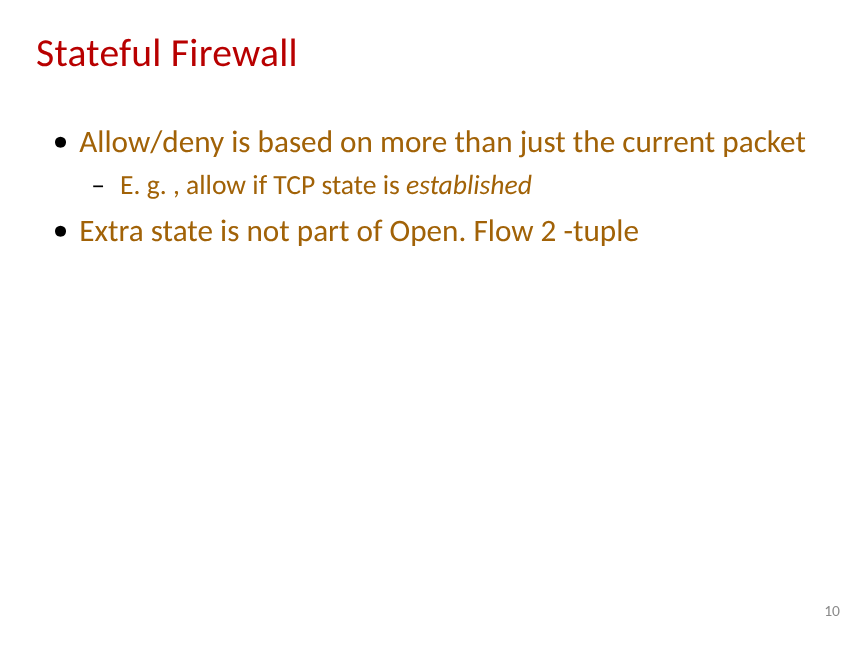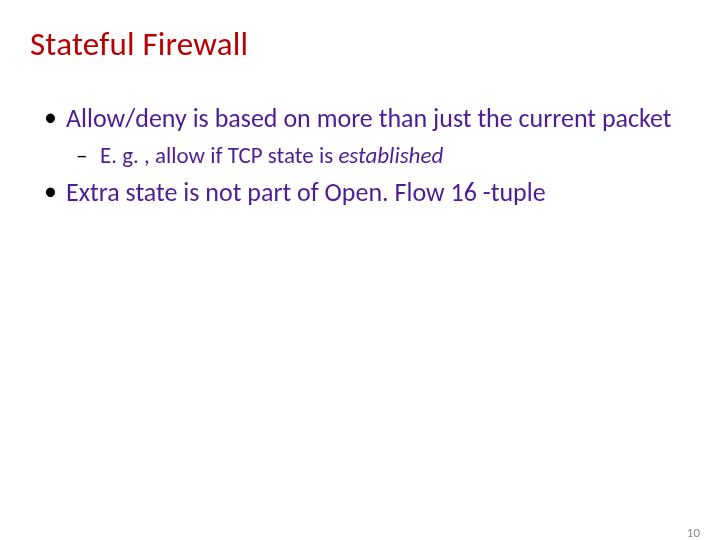--- a/index.html
+++ b/index.html
@@ -23,21 +23,21 @@
       position: relative;
     }
     .title {
       color: #b80000;
       font-size: 33px;
       font-weight: 400;
       margin-bottom: 38px;
       letter-spacing: 0.2px;
     }
     .content {
-      color: #4c1d95;
+      color: #a16207;
     }
     ul.level1 {
       list-style: none;
       padding-left: 0;
     }
     ul.level1 > li {
       position: relative;
       padding-left: 36px;
       font-size: 26px;
       line-height: 1.25;
@@ -69,21 +69,21 @@
       left: 10px;
       top: 0;
       font-size: 23px;
       color: #000;
     }
     .italic {
       font-style: italic;
     }
     .page-number {
       position: absolute;
-      bottom: 0;
+      bottom: 23px;
       right: 20px;
       font-size: 13px;
       color: #8a8a8a;
     }
   </style>
 </head>
 <body>
 
 <div class="slide">
   <h1 class="title">Stateful Firewall</h1>
@@ -94,21 +94,21 @@
       <li>
         <span>Allow/deny is based on more than just the current packet</span>
         <ul class="level2">
           <li>
             <span>E. g. , allow if TCP state is </span><span class="italic">established</span>
           </li>
         </ul>
       </li>
 
       <li>
-        <span>Extra state is not part of Open. Flow 16 -tuple</span>
+        <span>Extra state is not part of Open. Flow 2 -tuple</span>
       </li>
 
 
     </ul>
   </div>
 
   <div class="page-number">10</div>
 </div>
 
 </body></html>

